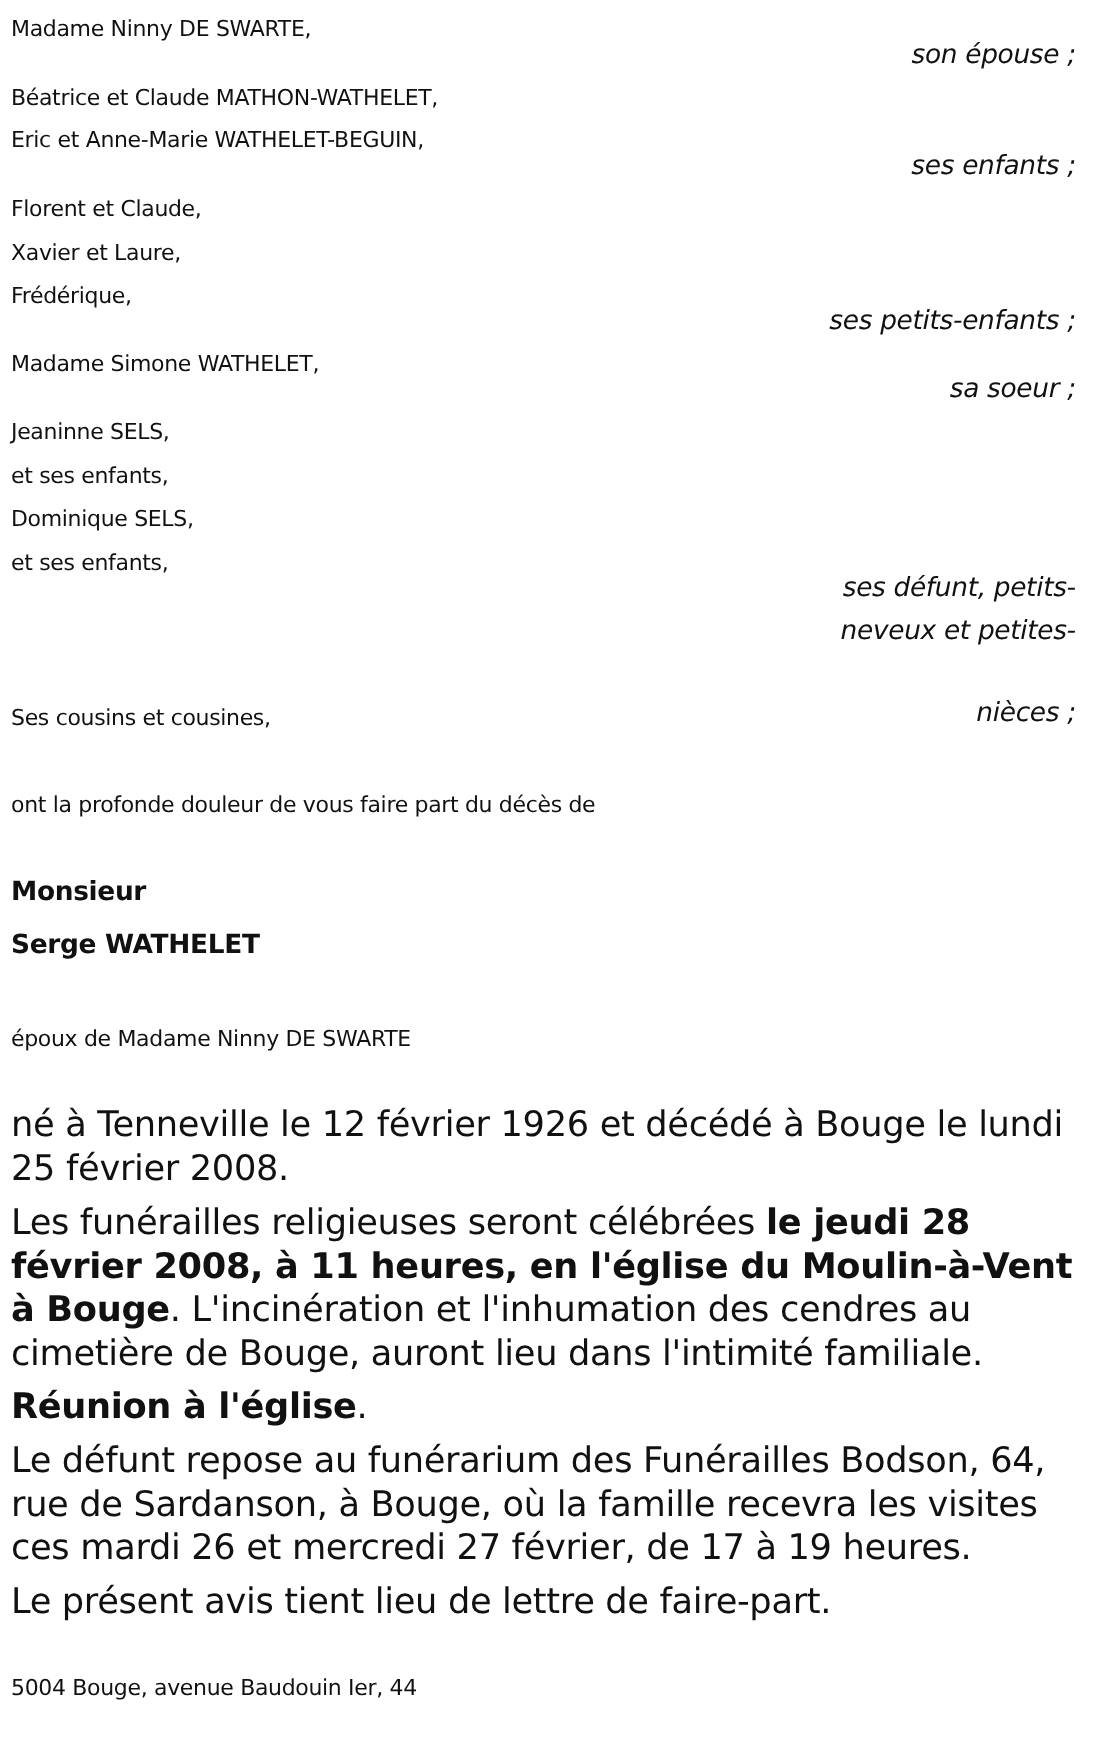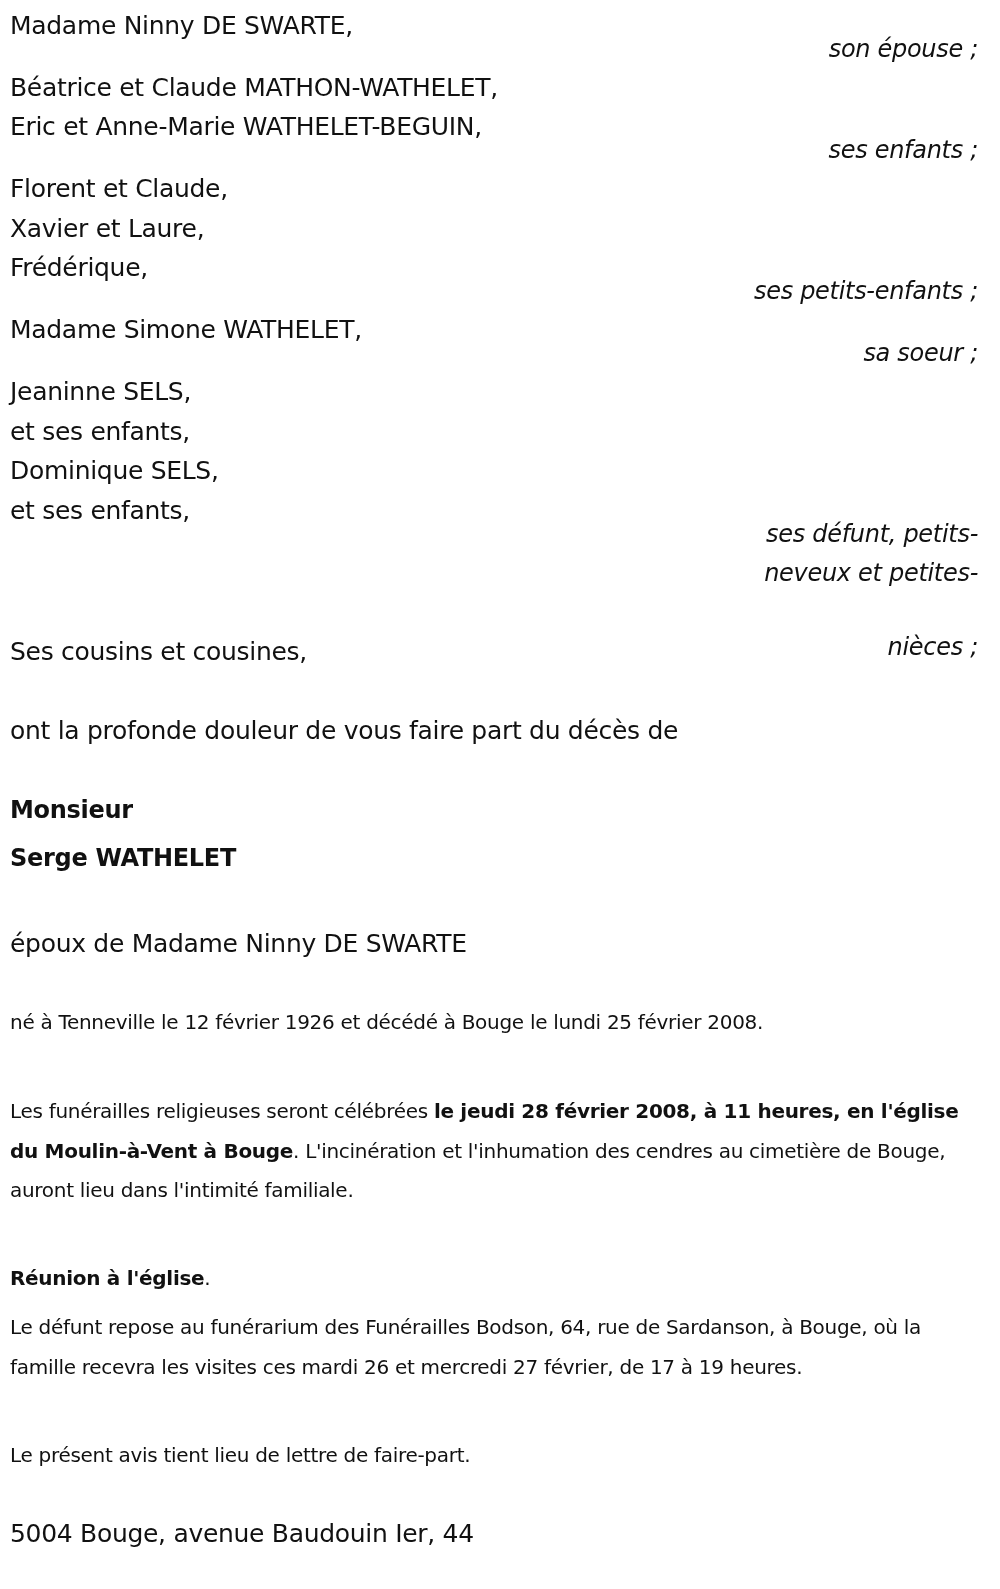--- a/index.html
+++ b/index.html
@@ -17,21 +17,21 @@
     }
     .doc {
       position: absolute;
       left: 10px;
       top: 0;
       width: 968px;
     }
     .line {
       position: absolute;
       left: 0;
-      font-size: 25px;
+      font-size: 20px;
       line-height: 32px;
       white-space: nowrap;
       letter-spacing: -0.3px;
     }
     .role {
       position: absolute;
       right: 0;
       font-style: italic;
       font-size: 24px;
       line-height: 30px;
@@ -44,21 +44,21 @@
       left: 0;
       font-weight: bold;
       font-size: 24px;
       line-height: 48px;
       letter-spacing: -0.3px;
     }
     .para {
       position: absolute;
       left: 0;
       width: 968px;
-      font-size: 20px;
+      font-size: 32px;
       line-height: 39.5px;
       letter-spacing: -0.3px;
     }
     .para b { font-weight: bold; }
   </style>
 </head>
 <body>
 
 <div class="doc">
 

